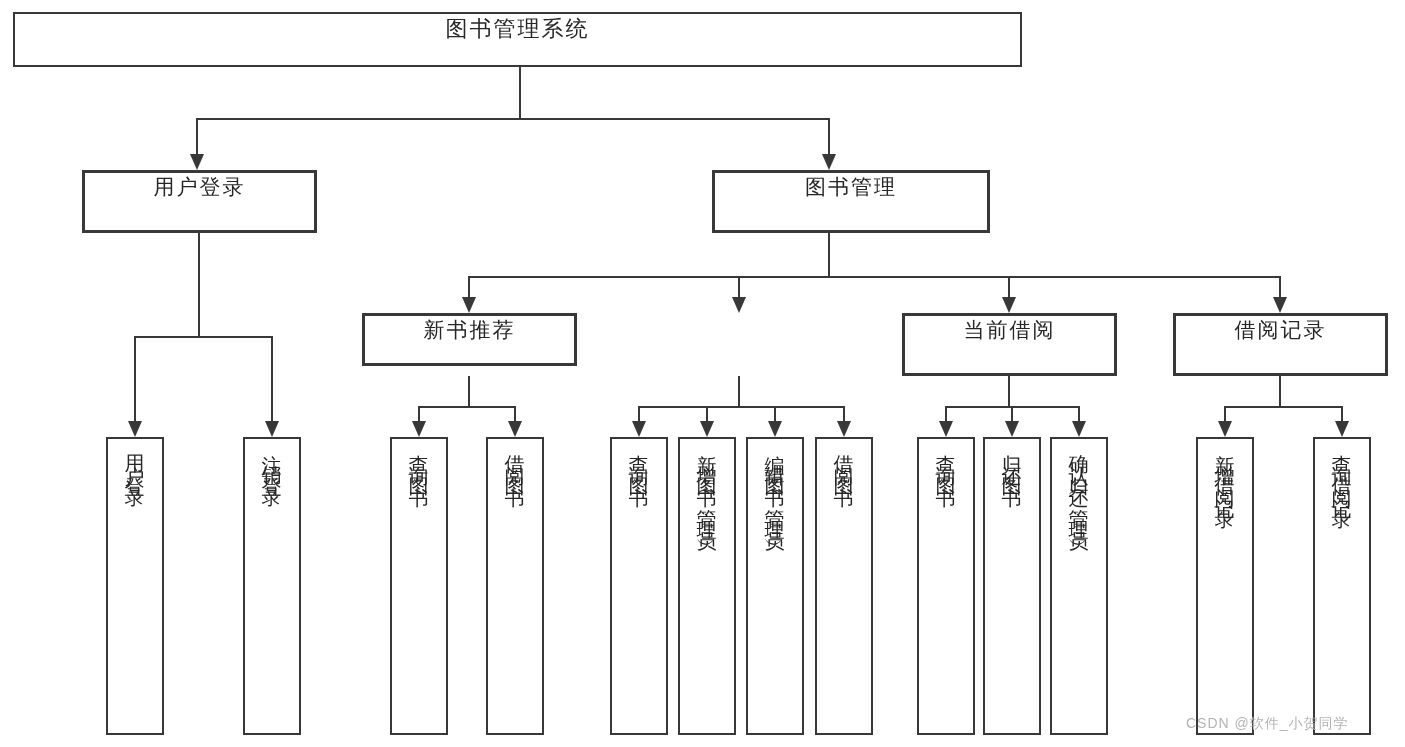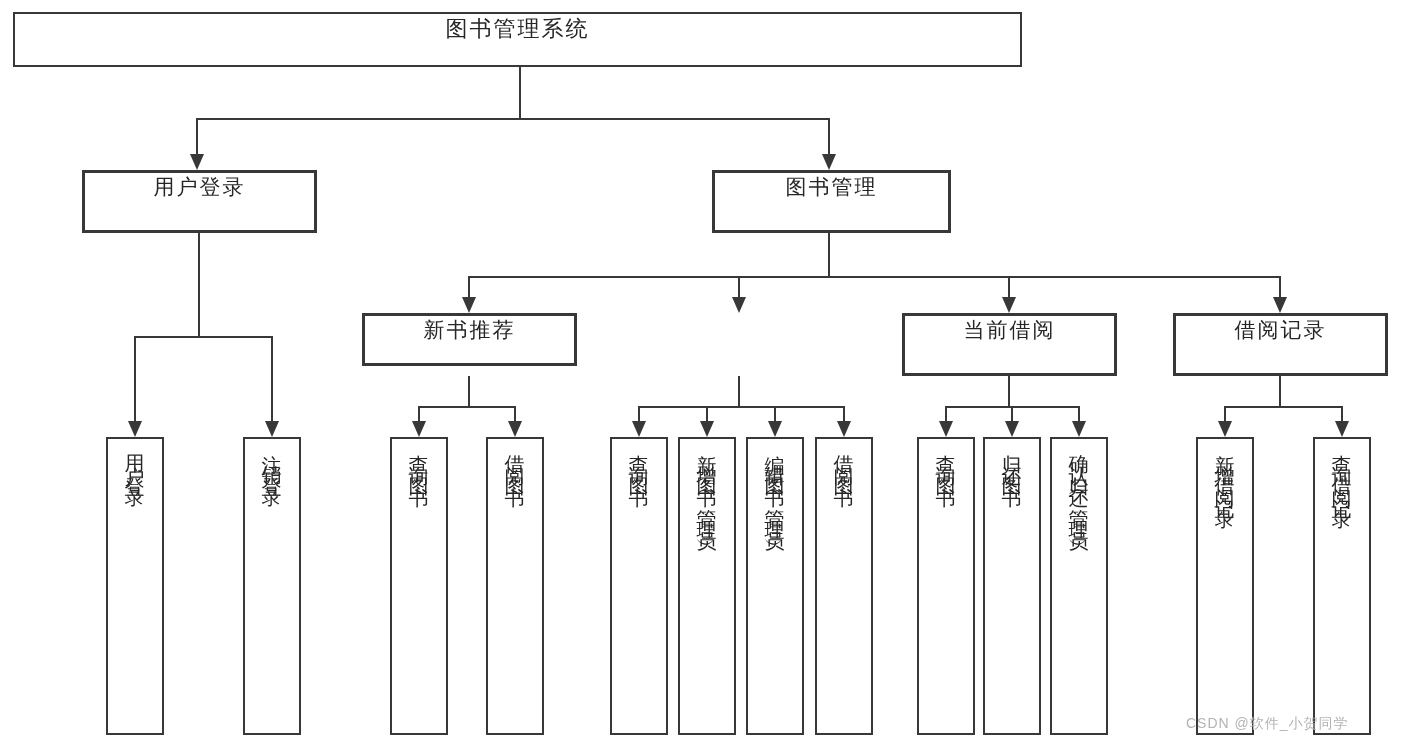--- a/index.html
+++ b/index.html
@@ -65,21 +65,21 @@
   <div class="vline" style="left:519px; top:67px; height:51px;"></div>
   <div class="hline" style="left:196px; top:118px; width:634px;"></div>
   <div class="vline" style="left:196px; top:118px; height:38px;"></div>
   <div class="vline" style="left:828px; top:118px; height:38px;"></div>
   <div class="arrow" style="left:190px; top:154px;"></div>
   <div class="arrow" style="left:822px; top:154px;"></div>
 
   <div class="box lvl" style="left:82px; top:170px; width:235px; height:63px;">
     <span>用户登录</span>
   </div>
-  <div class="box lvl" style="left:712px; top:170px; width:239px; height:63px;">
+  <div class="box lvl" style="left:712px; top:170px; width:278px; height:63px;">
     <span>图书管理</span>
   </div>
 
   <div class="vline" style="left:198px; top:233px; height:103px;"></div>
   <div class="hline" style="left:134px; top:336px; width:139px;"></div>
   <div class="vline" style="left:134px; top:336px; height:87px;"></div>
   <div class="vline" style="left:271px; top:336px; height:87px;"></div>
   <div class="arrow" style="left:128px; top:421px;"></div>
   <div class="arrow" style="left:265px; top:421px;"></div>
 

